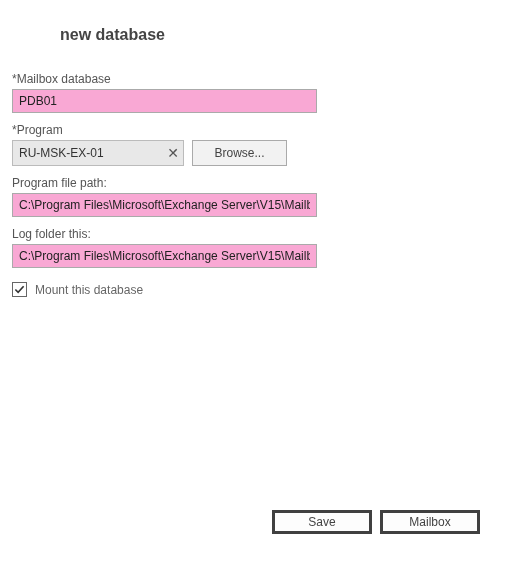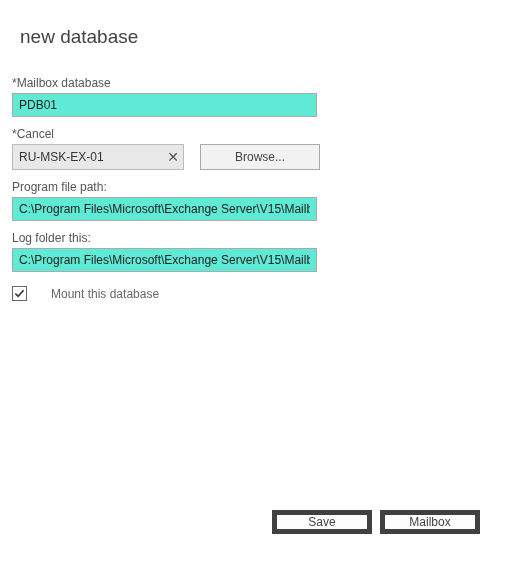--- a/index.html
+++ b/index.html
@@ -9,50 +9,51 @@
     }
     body {
       font-family: "Segoe UI", Arial, sans-serif;
       background: #ffffff;
       width: 514px;
       height: 568px;
       position: relative;
       color: #333;
     }
     .page-title {
-      font-size: 19px;
-      font-weight: 400;
+      font-size: 16px;
+      font-weight: 700;
       color: #444;
       padding: 26px 0 0 20px;
+      margin-left: 40px;
     }
     .form-area {
       padding: 28px 28px 0 12px;
     }
     .field-block {
       margin-bottom: 10px;
     }
     .field-label {
       font-size: 12px;
       color: #555;
       display: block;
       margin-bottom: 3px;
     }
     .text-input {
       width: 305px;
       height: 24px;
       border: 1px solid #aaa;
       font-size: 12px;
       padding: 2px 6px;
       color: #222;
-      background: #5eead4;
+      background: #f9a8d4;
     }
     .server-row {
       display: flex;
       align-items: stretch;
-      gap: 16px;
+      gap: 8px;
     }
     .server-display {
       width: 172px;
       height: 26px;
       background: #e8e8e8;
       border: 1px solid #bbb;
       font-size: 12px;
       color: #333;
       display: flex;
       align-items: center;
@@ -63,33 +64,33 @@
       position: absolute;
       right: 4px;
       top: 50%;
       transform: translateY(-50%);
       font-size: 14px;
       color: #555;
       cursor: pointer;
       line-height: 1;
     }
     .browse-btn {
-      width: 120px;
+      width: 95px;
       height: 26px;
       border: 1px solid #aaa;
       background: #f2f2f2;
       font-size: 12px;
       color: #444;
       cursor: pointer;
     }
     .checkbox-row {
       margin-top: 14px;
       display: flex;
       align-items: center;
-      gap: 24px;
+      gap: 8px;
     }
     .checkbox-box {
       width: 15px;
       height: 15px;
       border: 1px solid #666;
       display: flex;
       align-items: center;
       justify-content: center;
       cursor: pointer;
       background: #fff;
@@ -105,41 +106,41 @@
     .footer-buttons {
       position: absolute;
       bottom: 34px;
       right: 34px;
       display: flex;
       gap: 8px;
     }
     .footer-btn {
       width: 100px;
       height: 24px;
-      border: 5px solid #404040;
+      border: 3px solid #404040;
       background: #fdfdfd;
       font-size: 12px;
       color: #444;
       cursor: pointer;
     }
   </style>
 </head>
 <body>
 
 <div class="page-title">new database</div>
 
 <div class="form-area">
 
   <div class="field-block">
     <label class="field-label">*Mailbox database</label>
     <input type="text" class="text-input" value="PDB01" style="">
   </div>
 
   <div class="field-block">
-    <label class="field-label">*Cancel</label>
+    <label class="field-label">*Program</label>
     <div class="server-row">
       <div class="server-display">
         <span>RU-MSK-EX-01</span>
         <span class="clear-x">✕</span>
       </div>
       <button class="browse-btn">Browse...</button>
     </div>
   </div>
 
   <div class="field-block">

